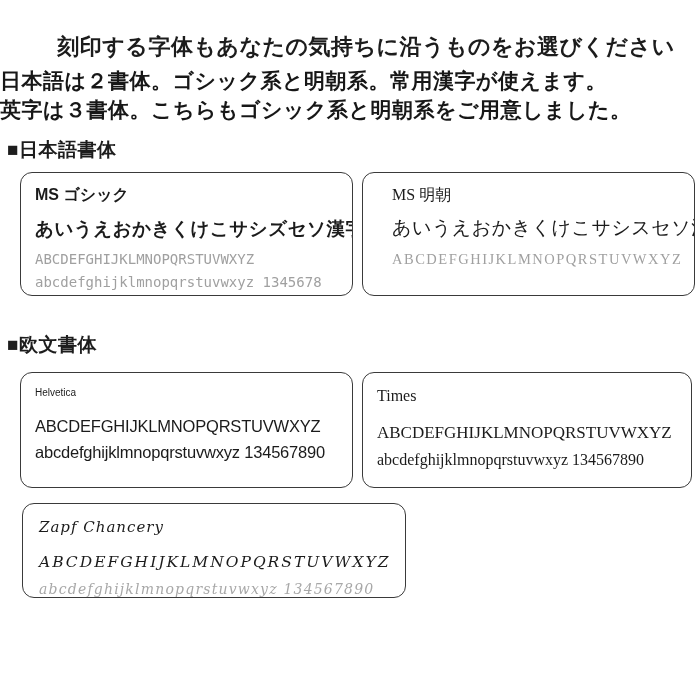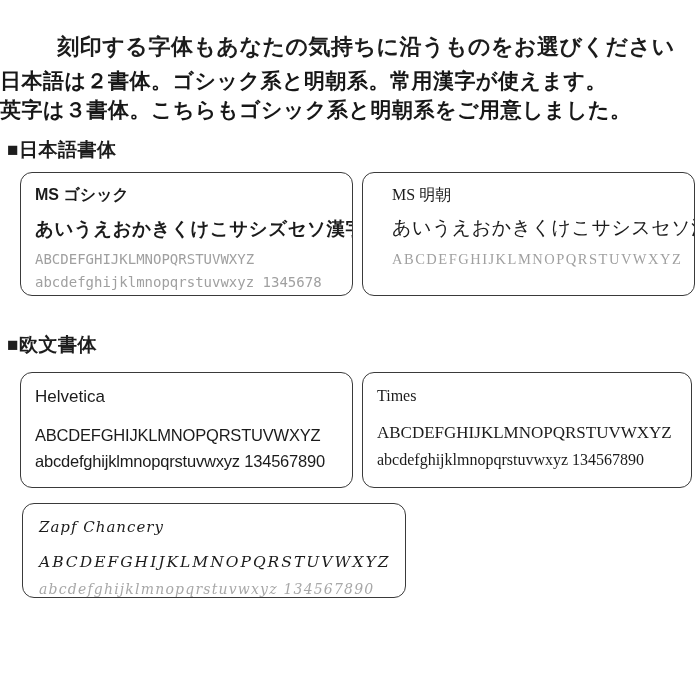--- a/index.html
+++ b/index.html
@@ -67,21 +67,21 @@
   .gothic-latin + .gothic-latin { margin-top: 7px; }
 
   
   .mincho { font-family: "Liberation Serif", "DejaVu Serif", serif; padding-left: 29px; }
   .mincho-label { font-size: 16px; margin-top: 2px; }
   .mincho-kana  { font-size: 19px; margin-top: 9px; letter-spacing: 0.5px; }
   .mincho-latin { font-size: 14.5px; margin-top: 10px; letter-spacing: 1.5px; }
   .mincho-latin + .mincho-latin { margin-top: 7px; letter-spacing: 1px; font-size: 15px; }
 
   
-  .helv-label { font-size: 17px; margin-top: 2px; }
+  .helv-label { font-size: 10px; margin-top: 2px; }
   .helv-upper { font-size: 16.5px; margin-top: 19px; letter-spacing: -0.2px; }
   .helv-lower { font-size: 16.5px; margin-top: 7px; letter-spacing: -0.2px; }
 
   
   .times { font-family: "Liberation Serif", "DejaVu Serif", serif; }
   .times-label { font-size: 16px; margin-top: 2px; }
   .times-upper { font-size: 17px; margin-top: 18px; }
   .times-lower { font-size: 16px; margin-top: 8px; }
 
   

